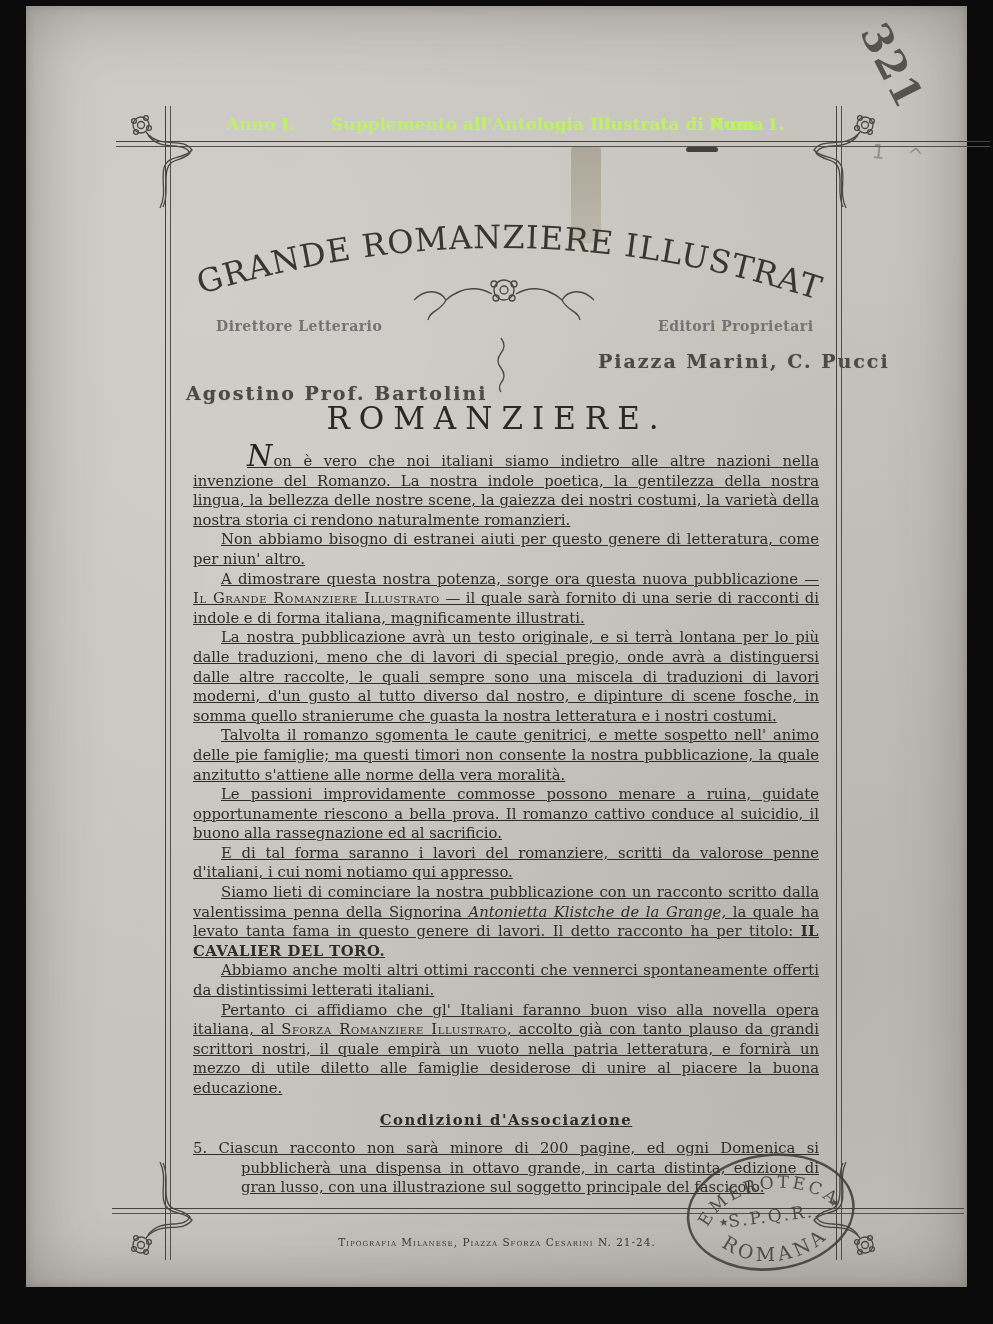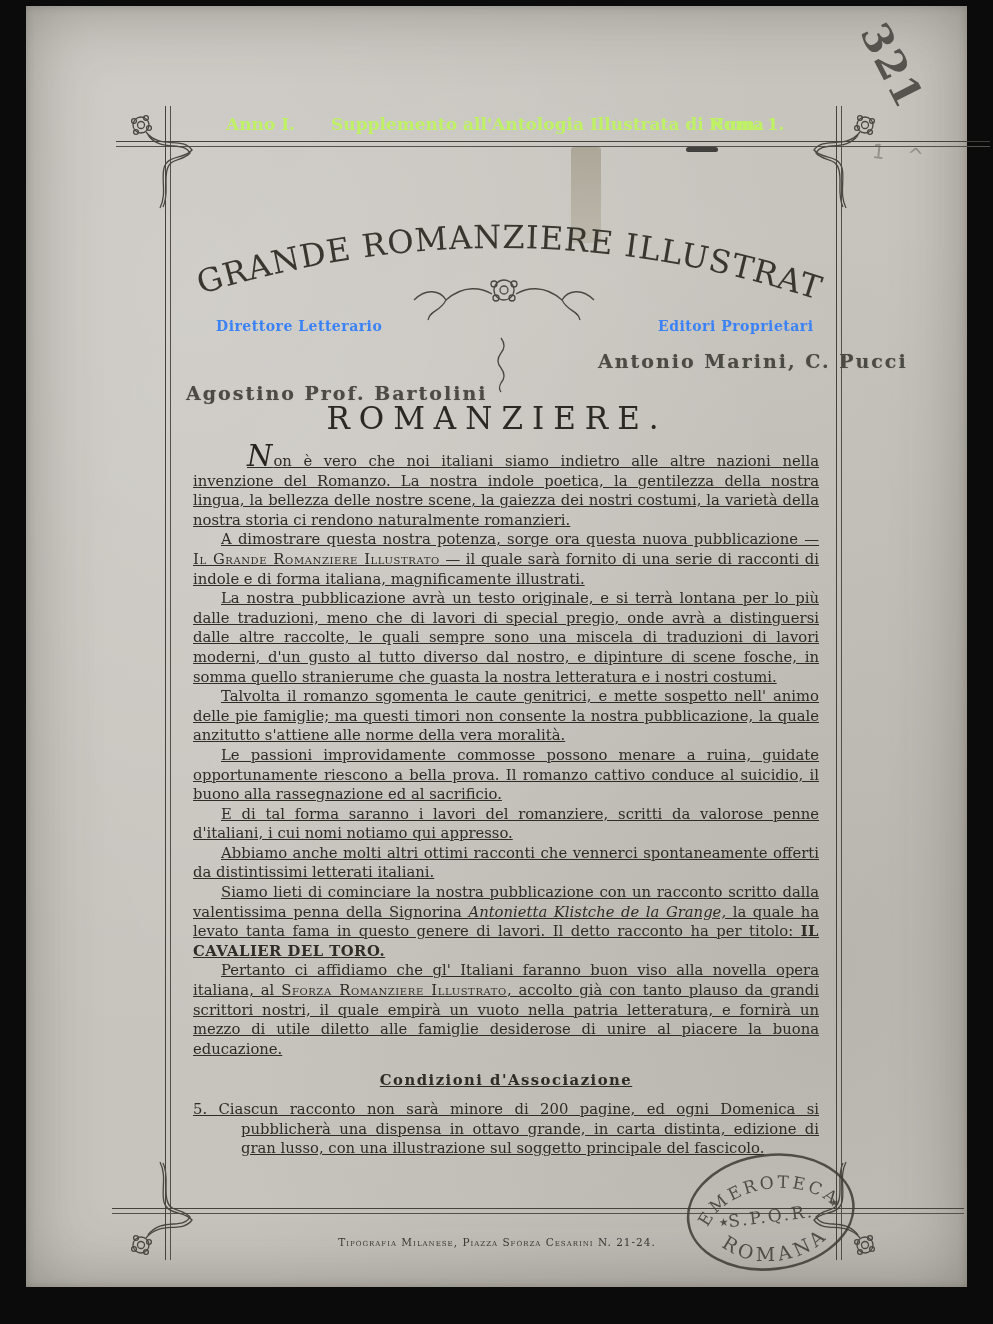--- a/index.html
+++ b/index.html
@@ -11,21 +11,21 @@
            radial-gradient(ellipse at 85% 75%, rgba(92,86,74,.14), transparent 55%),
            radial-gradient(ellipse at 50% 50%, rgba(255,255,255,.07), transparent 70%);
          box-shadow: inset 0 0 70px rgba(58,54,46,.38), inset 0 0 8px rgba(58,54,46,.25);}
   .abs{position:absolute;}
   
   .hrule{height:4px;border-top:1.4px solid #45423e;border-bottom:1.2px solid #53504b;}
   .vrule{width:4px;border-left:1.4px solid #45423e;border-right:1.2px solid #53504b;}
   
   .hdr{font-size:17px;font-weight:bold;color:#bef264;white-space:nowrap;}
   
-  .role{font-size:14px;font-weight:bold;color:#3b82f6;letter-spacing:.5px;white-space:nowrap;}
+  .role{font-size:14px;font-weight:bold;color:#737373;letter-spacing:.5px;white-space:nowrap;}
   .name{font-size:19px;font-weight:600;color:#4c4a45;letter-spacing:2px;white-space:nowrap;
         text-shadow:0 0 1px rgba(140,136,128,.8);}
   
   #column{position:absolute;left:193px;top:449px;width:626px;}
   #column p{margin:0;font-size:14.8px;line-height:19.6px;text-align:justify;
             text-indent:28px;color:#2e2c27;text-decoration:underline;}
   p.noindent{text-indent:0;}
   .initial{font-size:29px;font-style:italic;line-height:14px;letter-spacing:1px;color:#262420;}
   .sc{font-variant:small-caps;letter-spacing:.6px;}
   .ital{font-style:italic;}
@@ -116,33 +116,34 @@
     <circle class="orn" cx="106" cy="24" r="3"></circle>
   </svg>
 
   <svg class="abs" style="left:494px;top:336px;" width="14" height="58" viewBox="0 0 14 58">
     <path class="orn" d="M7,2 q6,8 0,15 q-6,8 0,15 q6,8 0,15 q-3,5 0,9"></path>
   </svg>
 
   <div class="abs role" style="left:216px;top:318px;">Direttore Letterario</div>
   <div class="abs role" style="left:658px;top:318px;">Editori Proprietari</div>
   <div class="abs name" style="left:186px;top:350px;margin-top:32px;">Agostino Prof. Bartolini</div>
-  <div class="abs name" style="left:598px;top:350px;">Antonio Marini, C. Pucci</div>
+  <div class="abs name" style="left:598px;top:350px;">Piazza Marini, C. Pucci</div>
 
   <div class="abs prog" style="left:497px;top:400px;transform:translateX(-50%);">ROMANZIERE.</div>
 
   <div id="column">
     <p class="noindent"><span style="display:inline-block;width:26px;"></span><span class="initial">N</span><span>on è vero che noi italiani siamo indietro alle altre nazioni nella invenzione del Romanzo. La nostra indole poetica, la gentilezza della nostra lingua, la bellezza delle nostre scene, la gaiezza dei nostri costumi, la varietà della nostra storia ci rendono naturalmente romanzieri.</span></p>
+    <p>Non abbiamo bisogno di estranei aiuti per questo genere di letteratura, come per niun' altro.</p>
     <p><span>A dimostrare questa nostra potenza, sorge ora questa nuova pubblicazione — </span><span class="sc">Il Grande Romanziere Illustrato</span><span> — il quale sarà fornito di una serie di racconti di indole e di forma italiana, magnificamente illustrati.</span></p>
     <p>La nostra pubblicazione avrà un testo originale, e si terrà lontana per lo più dalle traduzioni, meno che di lavori di special pregio, onde avrà a distinguersi dalle altre raccolte, le quali sempre sono una miscela di traduzioni di lavori moderni, d'un gusto al tutto diverso dal nostro, e dipinture di scene fosche, in somma quello stranierume che guasta la nostra letteratura e i nostri costumi.</p>
     <p>Talvolta il romanzo sgomenta le caute genitrici, e mette sospetto nell' animo delle pie famiglie; ma questi timori non consente la nostra pubblicazione, la quale anzitutto s'attiene alle norme della vera moralità.</p>
     <p>Le passioni improvidamente commosse possono menare a ruina, guidate opportunamente riescono a bella prova. Il romanzo cattivo conduce al suicidio, il buono alla rassegnazione ed al sacrificio.</p>
     <p>E di tal forma saranno i lavori del romanziere, scritti da valorose penne d'italiani, i cui nomi notiamo qui appresso.</p>
+    <p><span>Siamo lieti di cominciare la nostra pubblicazione con un racconto scritto dalla valentissima penna della Signorina </span><span class="ital">Antonietta Klistche de la Grange,</span><span> la quale ha levato tanta fama in questo genere di lavori. Il detto racconto ha per titolo: </span><span class="boldcaps">IL CAVALIER DEL TORO.</span></p>
     <p>Abbiamo anche molti altri ottimi racconti che vennerci spontaneamente offerti da distintissimi letterati italiani.</p>
-    <p><span>Siamo lieti di cominciare la nostra pubblicazione con un racconto scritto dalla valentissima penna della Signorina </span><span class="ital">Antonietta Klistche de la Grange,</span><span> la quale ha levato tanta fama in questo genere di lavori. Il detto racconto ha per titolo: </span><span class="boldcaps">IL CAVALIER DEL TORO.</span></p>
     <p><span>Pertanto ci affidiamo che gl' Italiani faranno buon viso alla novella opera italiana, al </span><span class="sc">Sforza Romanziere Illustrato</span><span>, accolto già con tanto plauso da grandi scrittori nostri, il quale empirà un vuoto nella patria letteratura, e fornirà un mezzo di utile diletto alle famiglie desiderose di unire al piacere la buona educazione.</span></p>
 
     <p class="cond-h">Condizioni d'Associazione</p>
     <p class="cond-item">5. Ciascun racconto non sarà minore di 200 pagine, ed ogni Domenica si pubblicherà una dispensa in ottavo grande, in carta distinta, edizione di gran lusso, con una illustrazione sul soggetto principale del fascicolo.</p>
   </div>
 
   <div class="abs footer-line" style="left:497px;top:1236px;transform:translateX(-50%);text-align:right;">Tipografia Milanese, Piazza Sforza Cesarini N. 21-24.</div>
 
   <svg id="stamp" class="abs" style="left:682px;top:1148px;" width="178" height="132" viewBox="0 0 178 132">
     <ellipse cx="89" cy="64" rx="83" ry="57" fill="none" stroke="#3e3b35" stroke-width="2.6"></ellipse>

